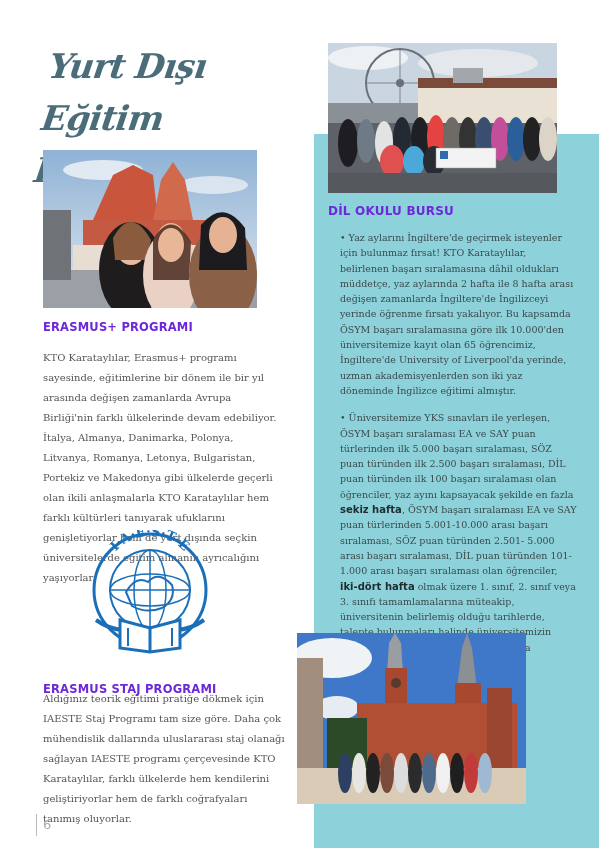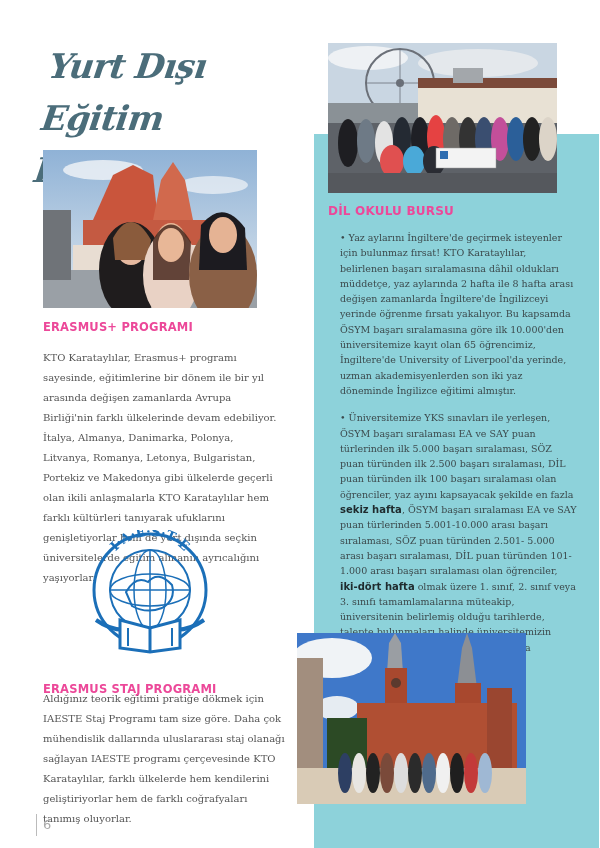--- a/index.html
+++ b/index.html
@@ -21,21 +21,21 @@
 
     .photo { position: absolute; overflow: hidden; }
     .photo svg { width: 100%; height: 100%; display: block; }
 
     .photo-erasmus { left: 43px; top: 150px; width: 214px; height: 158px; }
     .photo-london { left: 328px; top: 43px; width: 229px; height: 150px; }
     .photo-liverpool { left: 297px; top: 633px; width: 229px; height: 171px; }
 
     .heading {
       position: absolute; font-family: "DejaVu Sans", sans-serif; font-weight: bold;
-      color: #ec4899; font-size: 11.5px; letter-spacing: 0.2px;
+      color: #6d28d9; font-size: 11.5px; letter-spacing: 0.2px;
     }
     .h-erasmus { left: 43px; top: 320px; }
     .h-iaeste { left: 43px; top: 682px; }
     .h-dil { left: 328px; top: 204px; font-size: 12px; }
 
     .body-text {
       position: absolute; font-family: "DejaVu Serif", serif; color: #555;
       font-size: 10px; line-height: 20px;
     }
     .t-erasmus { left: 43px; top: 348px; width: 240px; }

